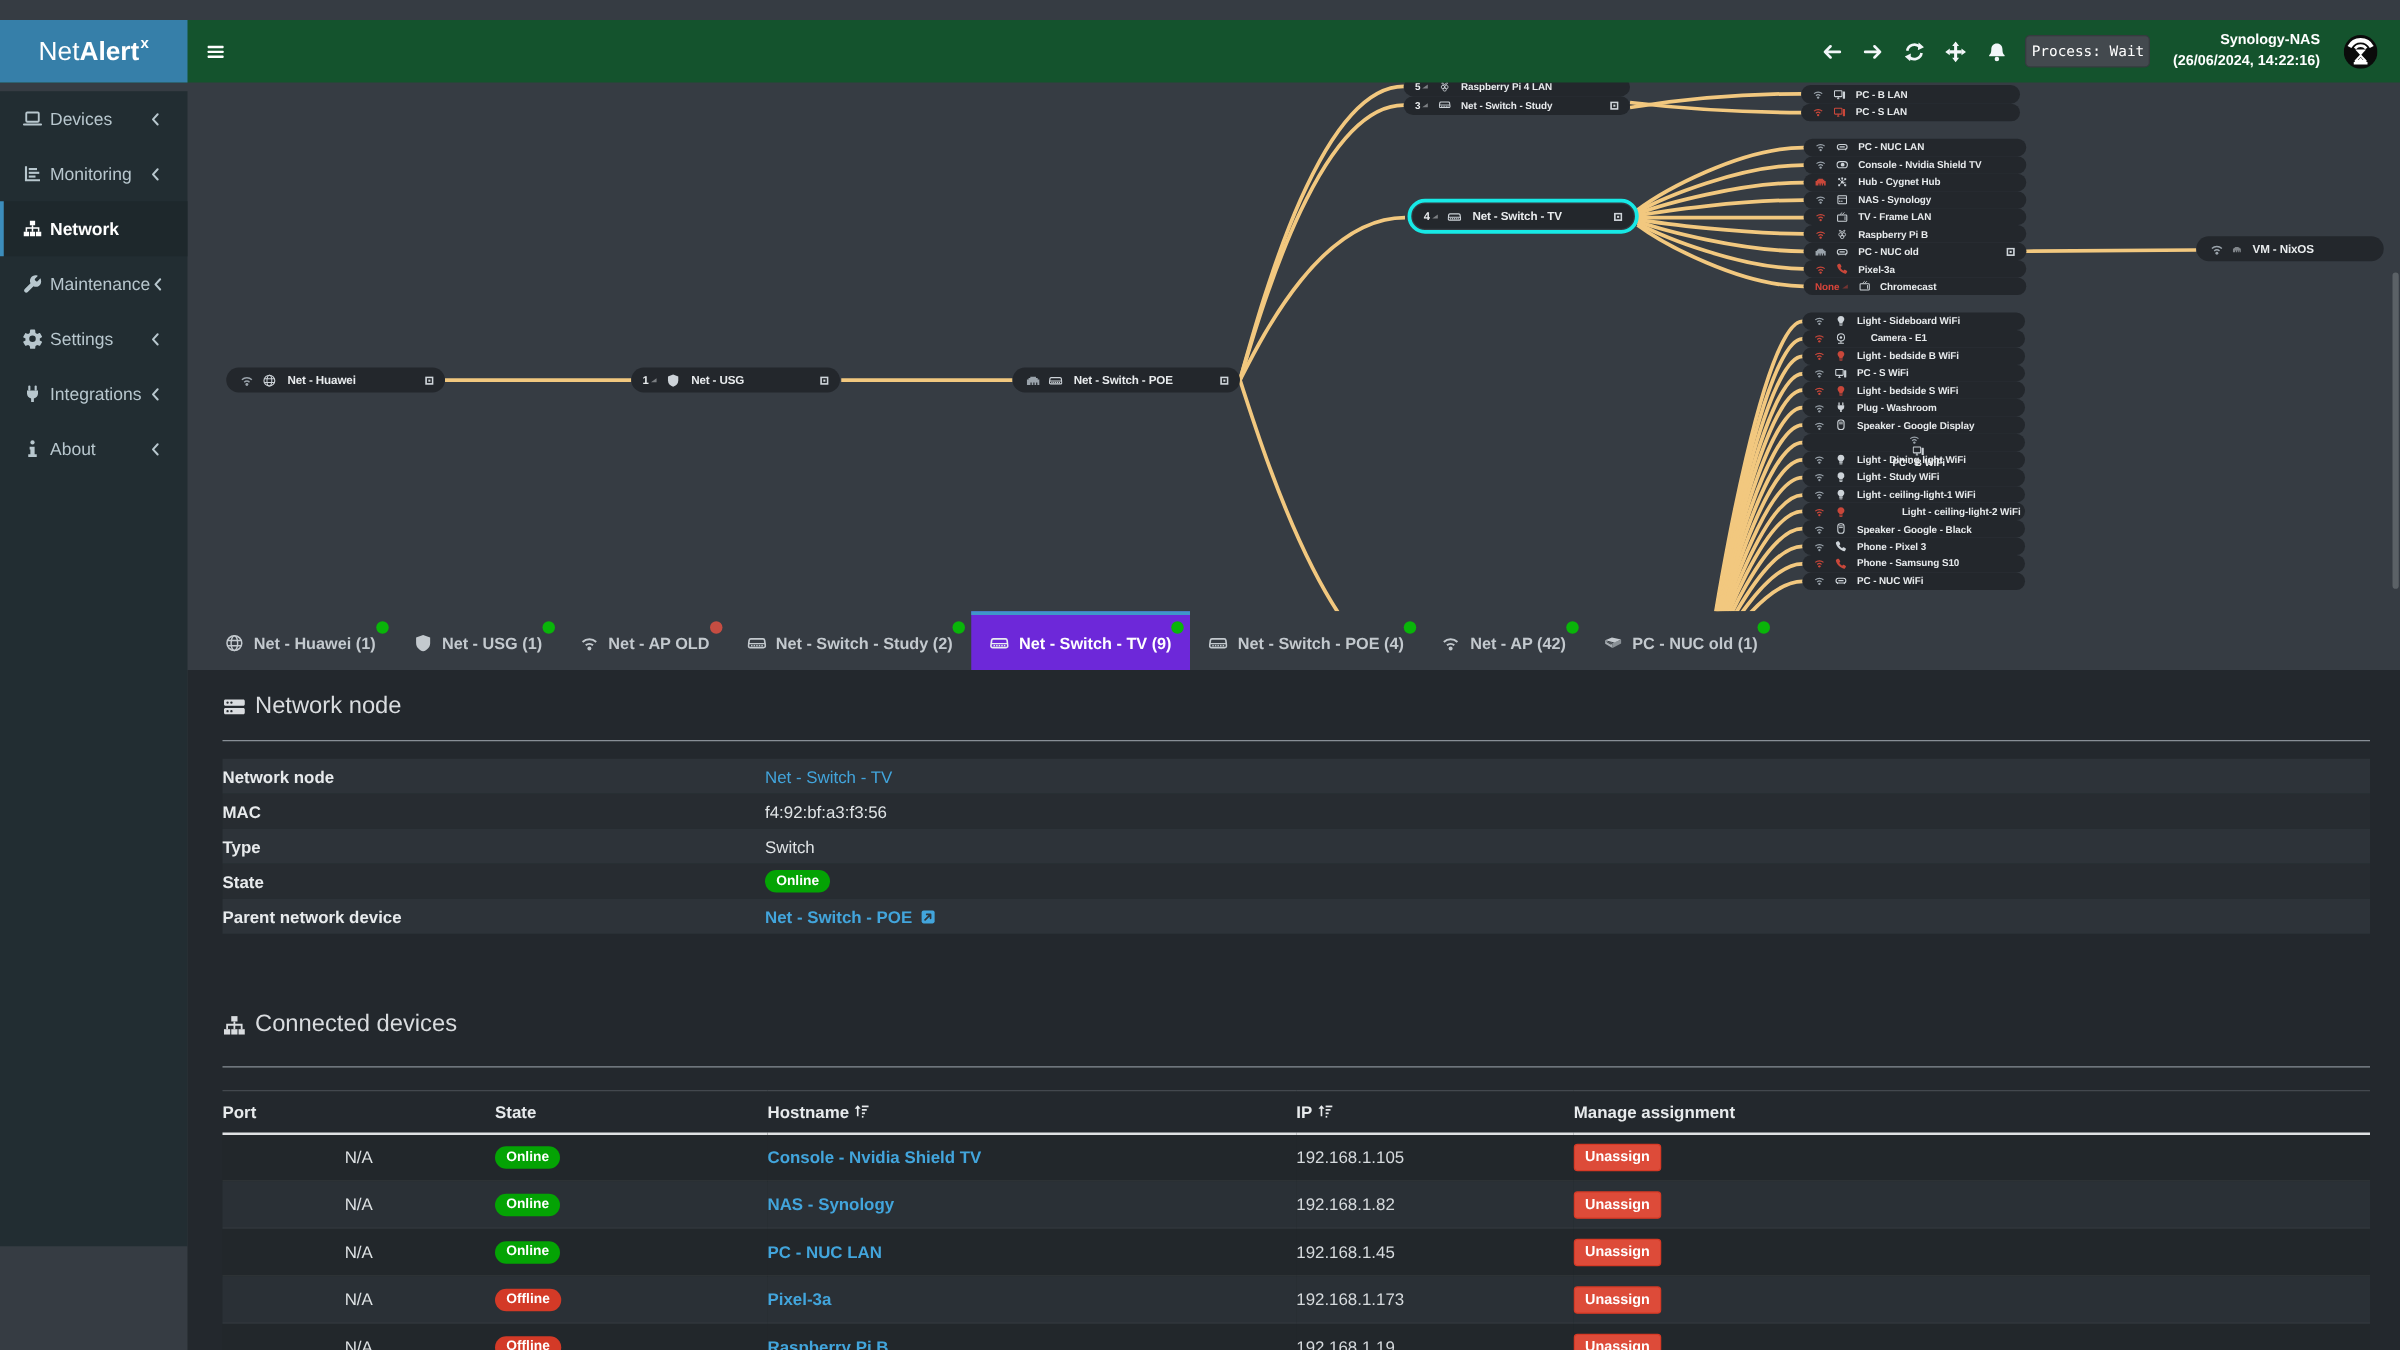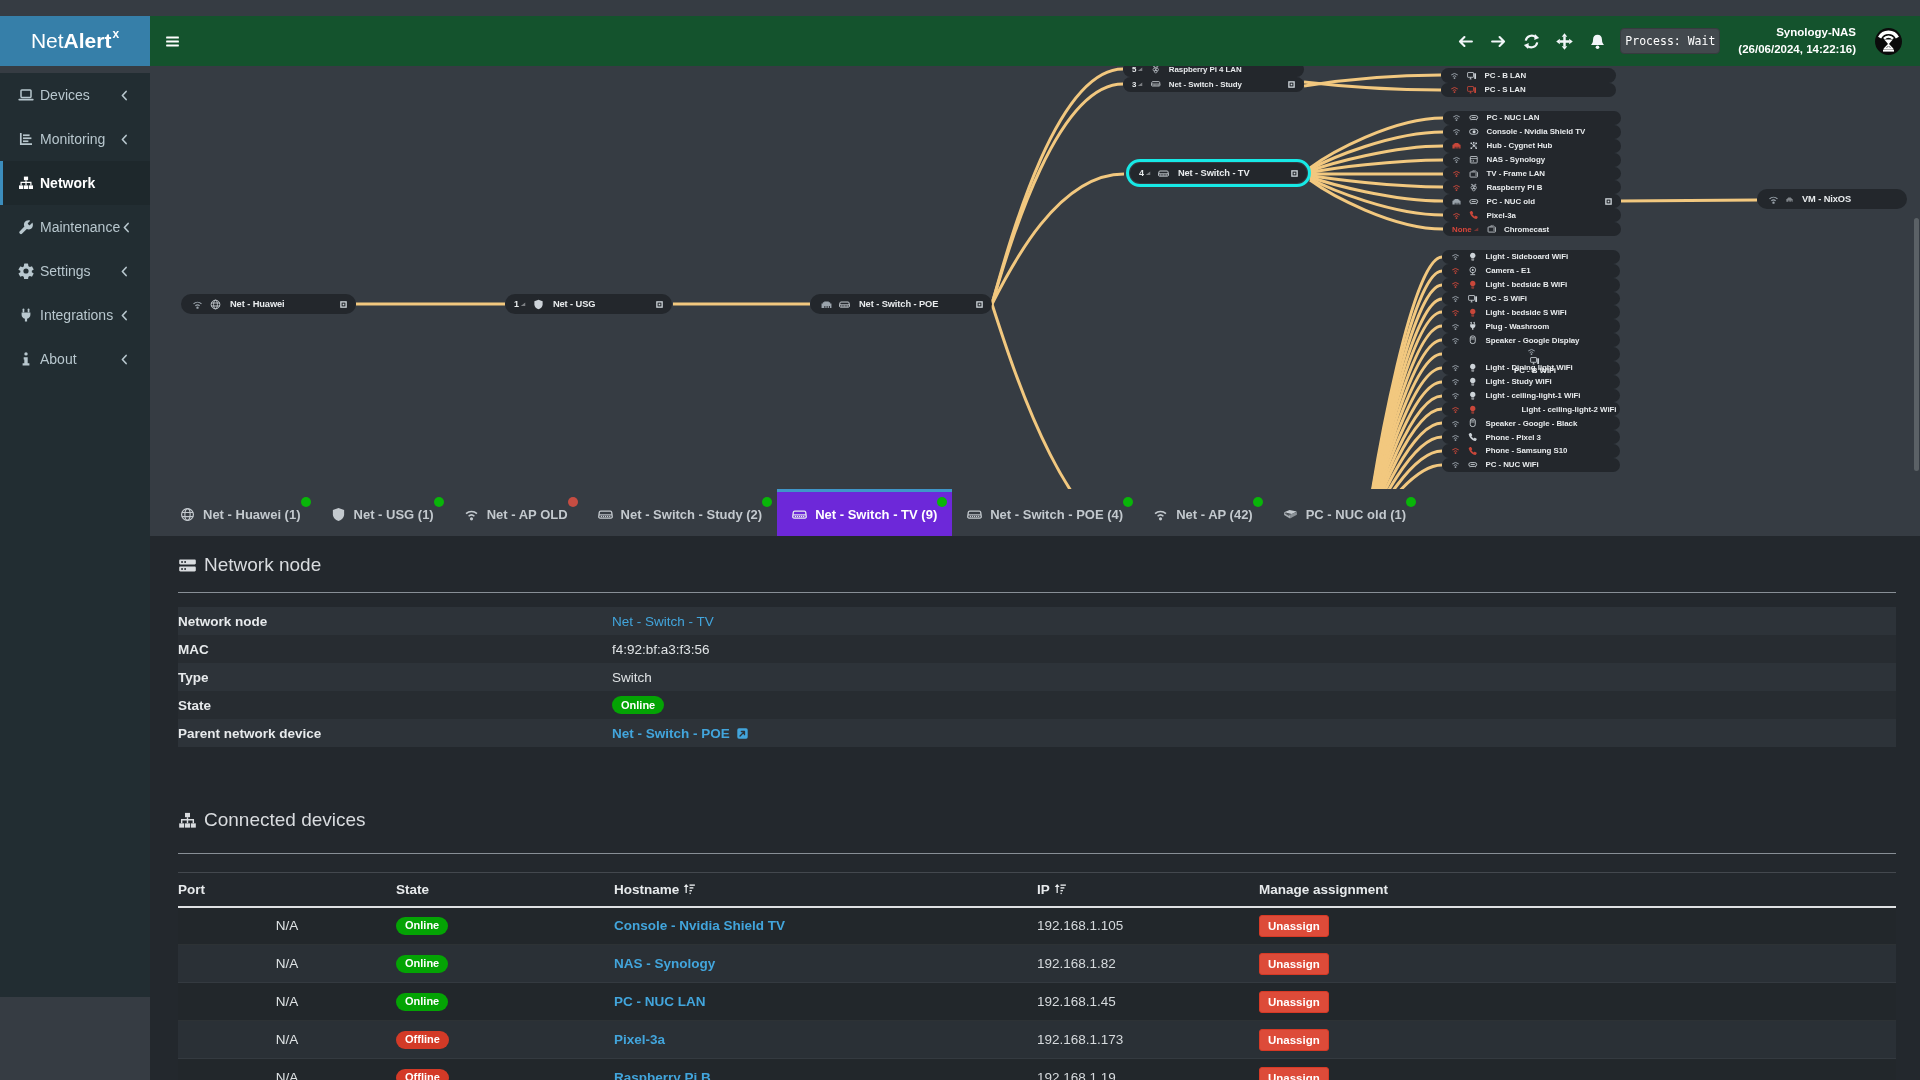--- a/index.html
+++ b/index.html
@@ -657,21 +657,21 @@
               <path d="M2.2 7a8.6 8.6 0 0 1 11.6 0" stroke="currentColor" stroke-width="1.7"></path>
             </svg>
           </span>
           <span class="cicon" style="color: rgb(205, 211, 216); margin-left: 8px;">
             <svg width="9.5" height="9.5" viewBox="0 0 16 16" fill="none">
               <circle cx="8" cy="6.6" r="4.8" stroke="currentColor" stroke-width="1.4"></circle>
               <circle cx="8" cy="6.6" r="1.7" fill="currentColor"></circle>
               <path d="M8 11.4v1.8M4.6 14.6h6.8" stroke="currentColor" stroke-width="1.4" stroke-linecap="round"></path>
             </svg>
           </span>
-          <span style="margin-left: 8px;">Camera - E1</span>
+          <span style="margin-left: 19px;">Camera - E1</span>
         </div>
         <div class="grow" style="height: 13.87px;">
           <span class="cicon" style="color: rgb(201, 71, 58);">
             <svg width="9" height="9" viewBox="0 0 16 16" fill="none">
               <circle cx="8" cy="12.6" r="1.7" fill="currentColor"></circle>
               <path d="M4.9 9.9a4.6 4.6 0 0 1 6.2 0" stroke="currentColor" stroke-width="1.7"></path>
               <path d="M2.2 7a8.6 8.6 0 0 1 11.6 0" stroke="currentColor" stroke-width="1.7"></path>
             </svg>
           </span>
           <span class="cicon" style="color: rgb(201, 71, 58); margin-left: 8px;">

